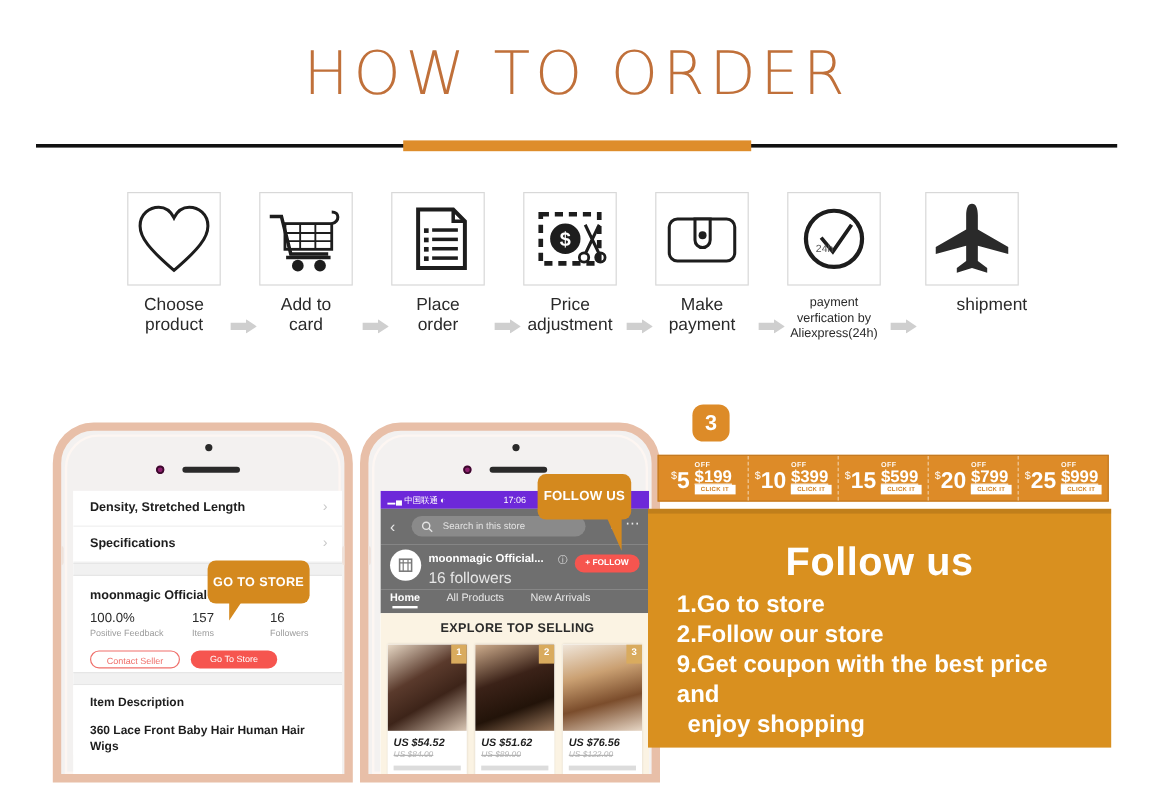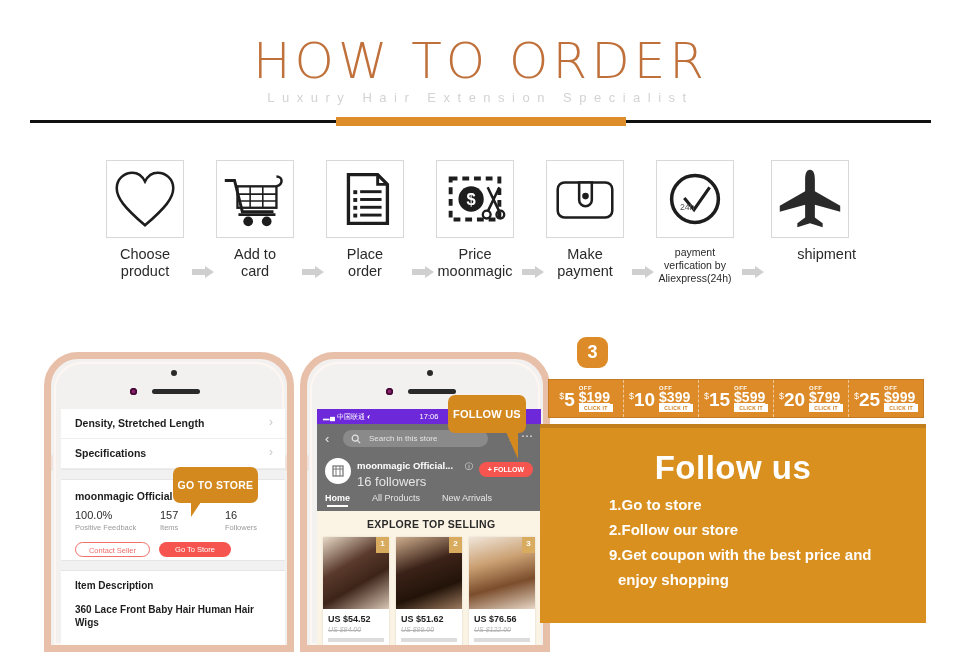--- a/index.html
+++ b/index.html
@@ -136,21 +136,21 @@
   .cards{position:absolute;left:6px;top:26px;width:212px;}
   .card{
     position:absolute;top:0;width:66px;height:110px;background:#fff;overflow:hidden;
     box-shadow:0 0 2px rgba(0,0,0,.12);
   }
   .card-img{position:relative;height:72px;overflow:hidden;}
   .rank{
     position:absolute;right:0;top:0;width:13px;height:16px;background:#d9ab5e;color:#fff;
     font-size:8px;text-align:center;line-height:13px;font-weight:bold;
   }
-  .card-price{position:absolute;left:5px;top:77px;font-size:9px;font-weight:bold;color:#1d1d1d;}
+  .card-price{position:absolute;left:5px;top:77px;font-size:9px;font-weight:bold;font-style:italic;color:#1d1d1d;}
   .card-old{position:absolute;left:5px;top:89px;font-size:7px;font-style:italic;color:#b4b4b4;text-decoration:line-through;}
   .card-bar{position:absolute;left:5px;right:5px;top:101px;height:4px;background:#dcdcdc;}
 
   
   .badge3{
     position:absolute;left:577px;top:337px;width:31px;height:31px;border-radius:9px;
     background:#dd8b28;color:#fff;font-size:18px;font-weight:bold;text-align:center;
     line-height:31px;
   }
   .coupons{
@@ -176,31 +176,30 @@
     background:#d9901f;overflow:hidden;
   }
   .follow-panel:before{
     content:"";position:absolute;left:0;top:0;width:100%;height:4px;background:#c07f1b;
   }
   .fp-title{
     position:absolute;left:0;top:25px;width:100%;text-align:center;
     color:#fff;font-size:33px;font-weight:bold;letter-spacing:.5px;
   }
   .fp-list{position:absolute;left:24px;top:68px;width:350px;color:#fff;}
-  .fp-li{font-size:15px;font-weight:bold;line-height:25px;margin-left:45px;}
+  .fp-li{font-size:20px;font-weight:bold;line-height:25px;}
   .fp-li .ind{display:block;padding-left:9px;}
 </style>
 </head>
 <body>
 
 <div class="page">
 
   <div class="header">
     <div class="title">HOW TO ORDER</div>
-    <div class="subtitle">Luxury Hair Extension Specialist</div>
     <div class="rule"></div>
     <div class="rule-accent"></div>
   </div>
 
   <div class="steps">
 
     <div class="step" style="left:99px;">
       <div class="step-box">
         <svg class="ico" viewBox="0 0 78 78">
           <path d="M39 66 C 18 48, 10 38, 10 28 C 10 18, 18 12, 26 12 C 33 12, 37 17, 39 21 C 41 17, 45 12, 52 12 C 60 12, 68 18, 68 28 C 68 38, 60 48, 39 66 Z" fill="none" stroke="#1d1d1d" stroke-width="2.6"></path>
@@ -274,21 +273,21 @@
           <rect x="14" y="18" width="50" height="42" fill="none" stroke="#1d1d1d" stroke-width="4" stroke-dasharray="7 5"></rect>
           <circle cx="35" cy="39" r="13" fill="#1d1d1d"></circle>
           <text x="35" y="45" font-family="Liberation Sans, sans-serif" font-size="17" font-weight="bold" fill="#fff" text-anchor="middle">$</text>
           <path d="M52 27 L64 52 M64 27 L52 52" stroke="#1d1d1d" stroke-width="2.6" fill="none"></path>
           <circle cx="51" cy="55" r="4" fill="none" stroke="#1d1d1d" stroke-width="2.4"></circle>
           <circle cx="65" cy="55" r="4" fill="none" stroke="#1d1d1d" stroke-width="2.4"></circle>
         </svg>
       </div>
       <div class="step-label">
         <span>Price</span><br>
-        <span>moonmagic</span>
+        <span>adjustment</span>
       </div>
     </div>
     <div class="arrow" style="left:522px;">
       <svg viewBox="0 0 22 12">
           <path d="M0 3 h13 v-3 l9 6 -9 6 v-3 H0 Z" fill="#cfcfcf"></path>
         </svg>
     </div>
 
     <div class="step" style="left:539px;">
       <div class="step-box">

